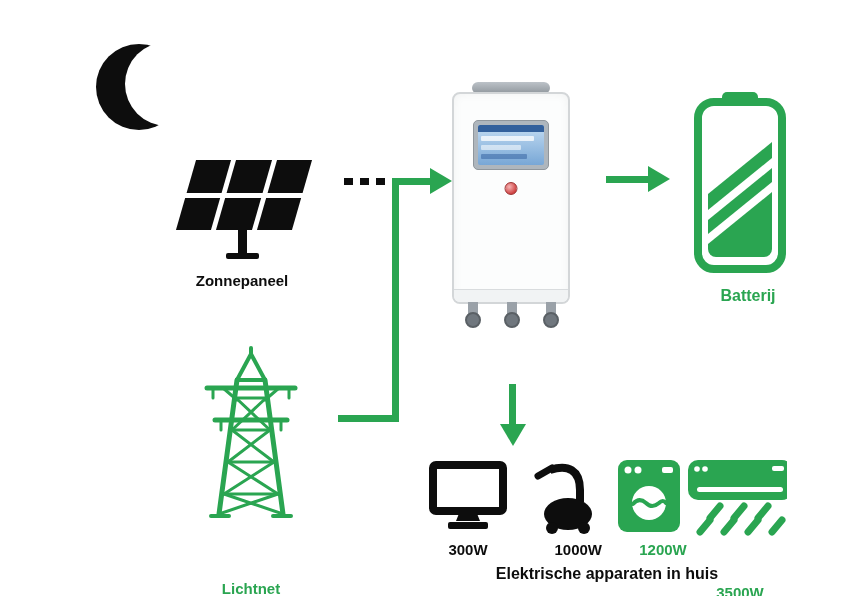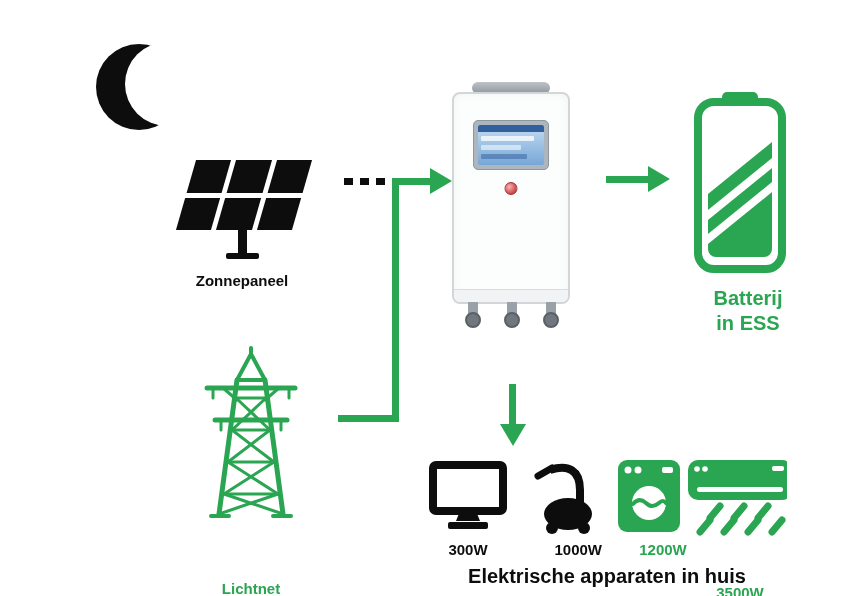--- a/index.html
+++ b/index.html
@@ -2,21 +2,21 @@
 <html><head>
 <meta charset="utf-8">
 <style>
   :root { --green:#2aa551; --black:#0d0d0d; }
   * { margin:0; padding:0; box-sizing:border-box; }
   body { background:#fff; font-family:"Liberation Sans", sans-serif; }
   .canvas { position:relative; width:787px; height:596px; background:#fff; overflow:hidden; }
   .abs { position:absolute; }
   .label { position:absolute; font-weight:bold; font-size:15px; color:var(--black); text-align:center; line-height:1.25; }
   .label.green { color:var(--green); }
-  .label.big { font-size:20px; }
+  .label.big { font-size:16px; }
 
   
   .solar-group { left:172px; top:156px; width:140px; height:110px; }
   .panel { position:absolute; left:14px; top:4px; width:116px; height:70px;
            transform:skewX(-16deg); display:grid;
            grid-template-columns:repeat(3,1fr); grid-template-rows:repeat(2,1fr); gap:5px; }
   .panel .cell { background:var(--black); }
   .pole { position:absolute; left:66px; top:74px; width:9px; height:24px; background:var(--black); }
   .pole-base { position:absolute; left:54px; top:97px; width:33px; height:6px; background:var(--black); border-radius:2px; }
 
@@ -144,21 +144,20 @@
     <rect x="28" y="0" width="36" height="16" rx="5" fill="#2aa551"></rect>
     <rect x="4" y="10" width="84" height="167" rx="16" fill="#ffffff" stroke="#2aa551" stroke-width="8"></rect>
     <g clip-path="url(#battClip)">
       <polygon points="14,102 78,50 78,165 14,165" fill="#2aa551"></polygon>
       <polygon points="14,118 78,66 78,76 14,128" fill="#ffffff"></polygon>
       <polygon points="14,142 78,90 78,100 14,152" fill="#ffffff"></polygon>
     </g>
   </svg>
   <div class="label big green" style="left:694px; top:286px; width:108px;">
     <div>Batterij</div>
-    <div>in ESS</div>
   </div>
 
   <svg class="abs" style="left:428px; top:460px;" width="80" height="74" viewBox="0 0 80 74">
     <rect x="5" y="5" width="70" height="46" rx="3" fill="#ffffff" stroke="#0d0d0d" stroke-width="8"></rect>
     <polygon points="32,51 48,51 52,61 28,61" fill="#0d0d0d"></polygon>
     <rect x="20" y="62" width="40" height="7" rx="2" fill="#0d0d0d"></rect>
   </svg>
   <div class="label" style="left:428px; top:541px; width:80px;">300W</div>
 
   <svg class="abs" style="left:530px; top:460px;" width="70" height="74" viewBox="0 0 70 74">

